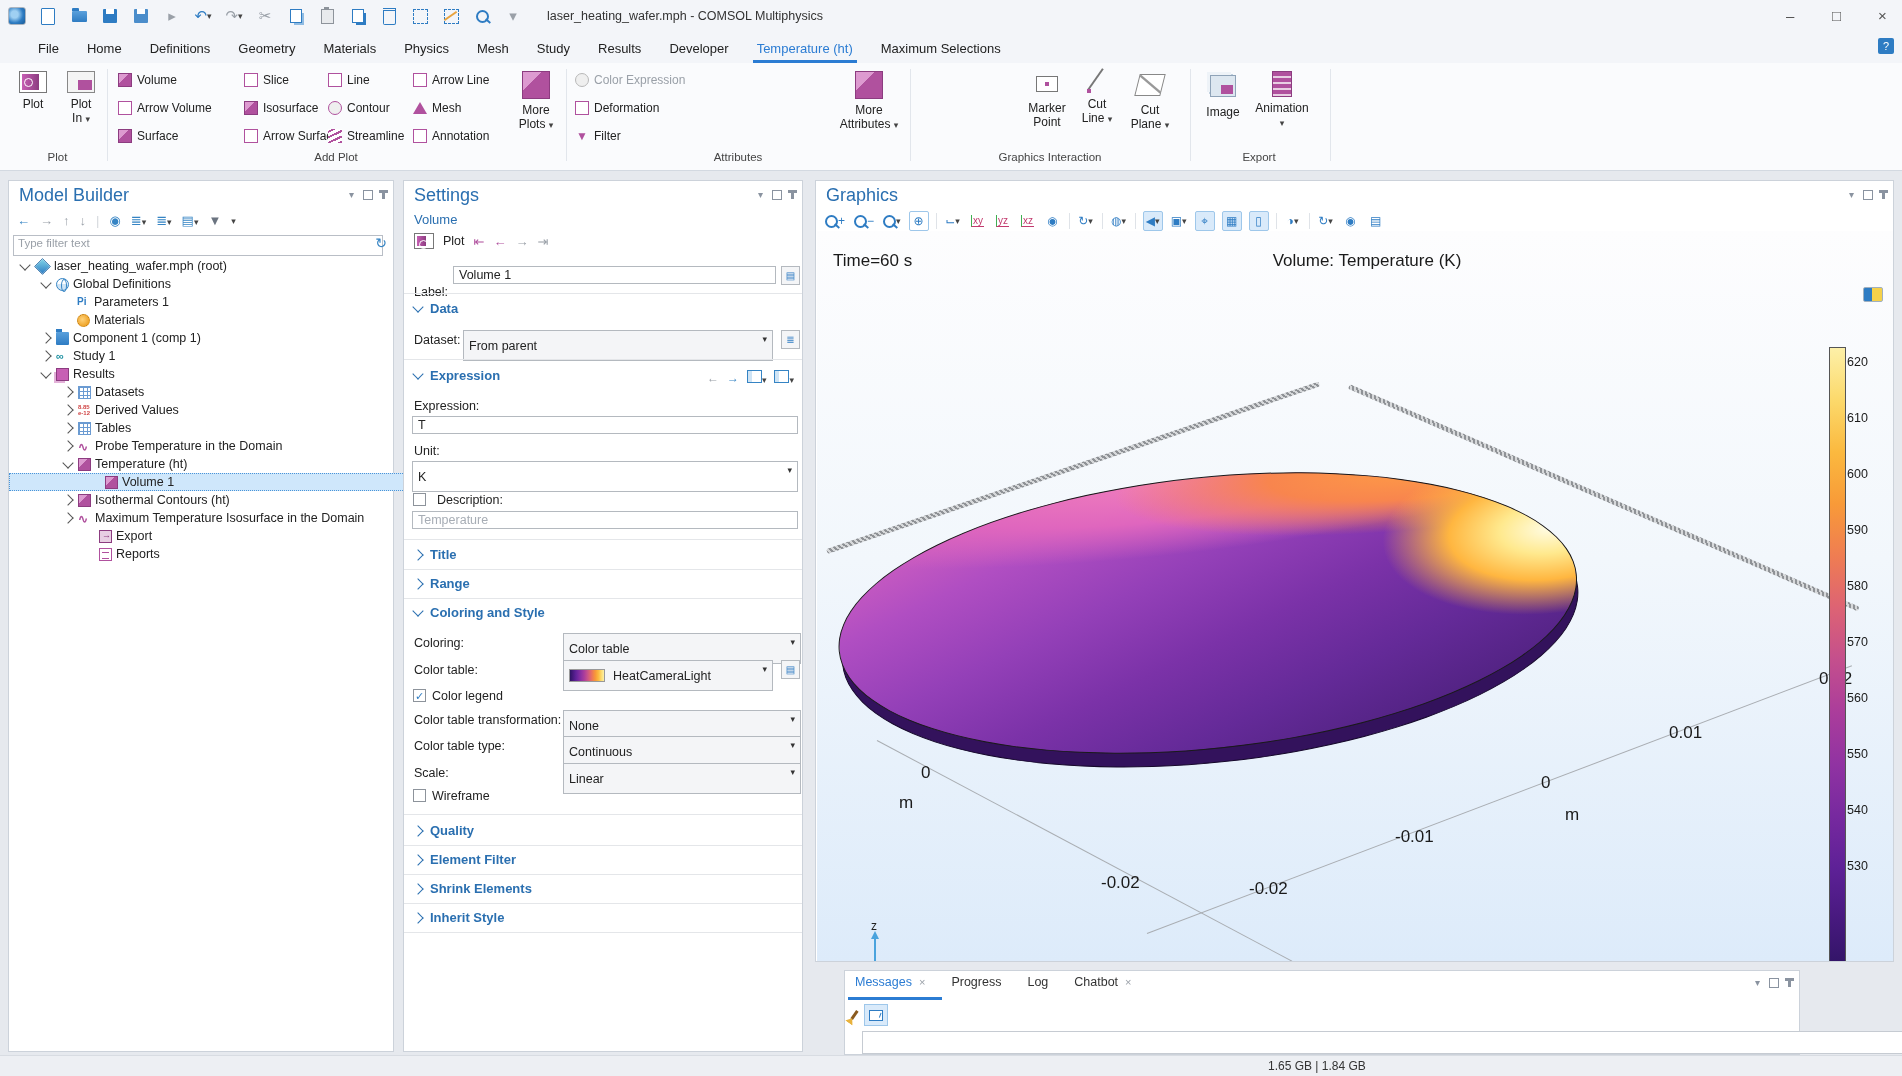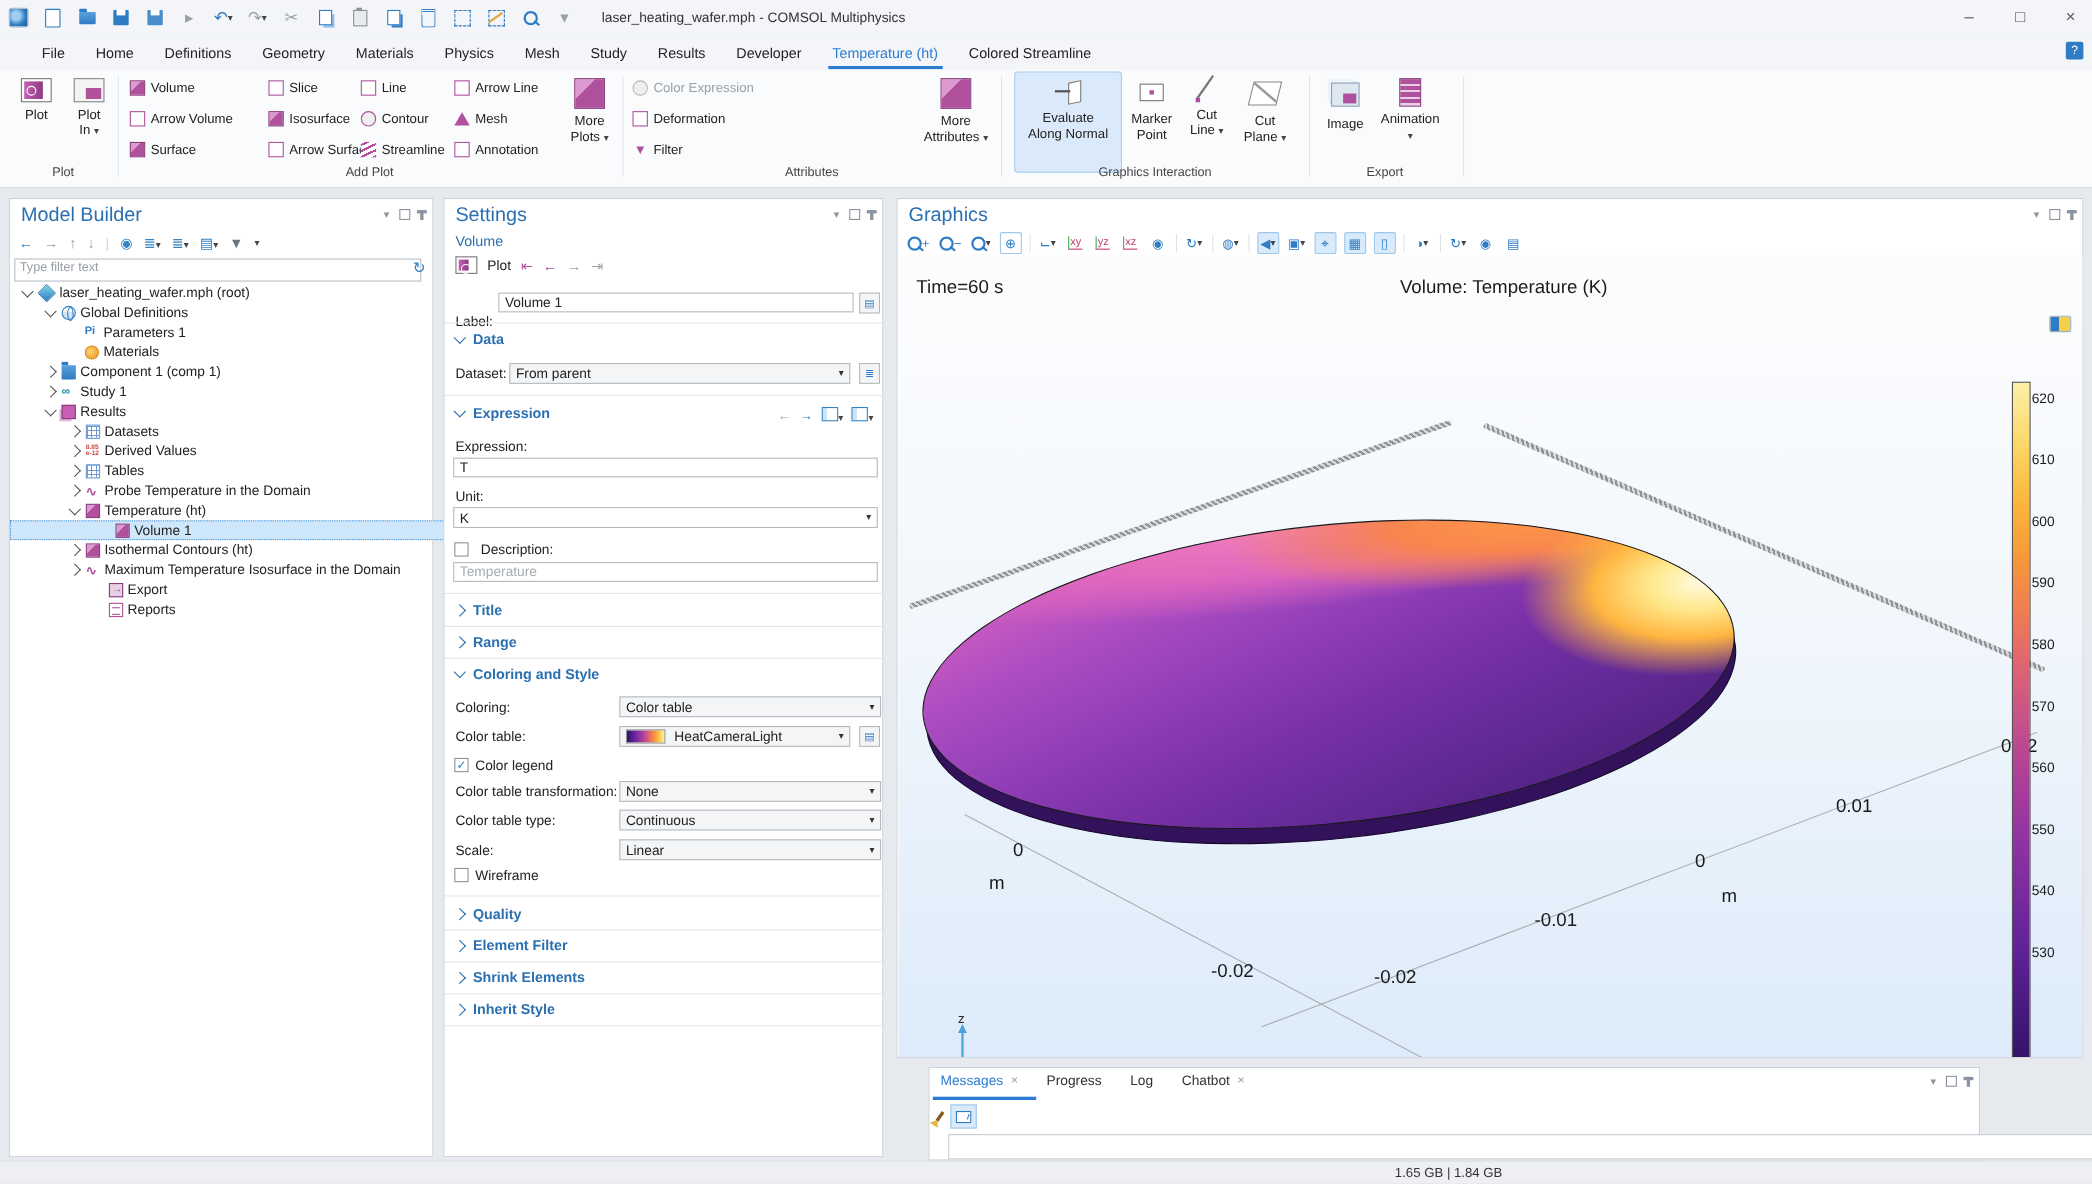--- a/index.html
+++ b/index.html
@@ -110,21 +110,21 @@
   
   .stool{position:absolute;left:10px;top:52px;display:flex;align-items:center;gap:9px;font-size:12.5px}
   .navarr{font-size:13px}
   .mag{color:#b0519e}.gry{color:#9aa0a8}
   .sdiv{position:absolute;left:0;width:398px;height:1px;background:#e4e6e9}
   .shead{position:absolute;left:10px;display:flex;align-items:center;gap:8px;color:#2a6fb0;font-size:13px;font-weight:bold}
   .shead .exp{border-color:#2a6fb0}
   .srow-label{position:absolute;left:10px;font-size:12.5px;color:#222}
   .input{position:absolute;height:18px;border:1px solid #b4b9bf;background:#fff;font-size:12.5px;padding:0 5px;display:flex;align-items:center;box-sizing:border-box}
   .input.ghost{color:#a7adb5}
-  .dd{position:absolute;height:19px;border:1px solid #b4b9bf;background:#f4f5f7;font-size:12.5px;padding:0 5px;display:flex;align-items:center;box-sizing:border-box}
+  .dd{position:absolute;height:31px;border:1px solid #b4b9bf;background:#f4f5f7;font-size:12.5px;padding:0 5px;display:flex;align-items:center;box-sizing:border-box}
   .dd:after{content:"▾";position:absolute;right:5px;top:3px;font-size:9px;color:#333}
   .dd .swatch{width:34px;height:11px;margin-right:8px;border:1px solid #999}
   .sideicon{position:absolute;width:19px;height:19px;border:1px solid #b4b9bf;background:#f4f5f7;display:flex;align-items:center;justify-content:center;font-size:10px;color:#2e7cc3;box-sizing:border-box}
   .cb{position:absolute;width:13px;height:13px;border:1px solid #8d939b;background:#fff;box-sizing:border-box;font-size:11px;color:#2e7cc3;display:flex;align-items:center;justify-content:center;line-height:10px}
   .cblbl{position:absolute;font-size:12.5px;color:#222}
   .exphdr-icons{position:absolute;right:8px;display:flex;gap:8px;align-items:center;color:#3584c4;font-size:12px}
   .tbl-ic{width:13px;height:11px;border:1px solid #3584c4;display:inline-block;background:linear-gradient(90deg,#cfe4f5 0 4px,#fff 4px)}
   
   .gtool{position:absolute;left:8px;top:30px;display:flex;align-items:center;gap:7px}
   .gt{height:18px;min-width:16px;display:flex;align-items:center;justify-content:center;color:#2e7cc3;font-size:12px;padding:0 1px;border-radius:2px}
@@ -233,21 +233,21 @@
     <span class="mtab">Home</span>
     <span class="mtab">Definitions</span>
     <span class="mtab">Geometry</span>
     <span class="mtab">Materials</span>
     <span class="mtab">Physics</span>
     <span class="mtab">Mesh</span>
     <span class="mtab">Study</span>
     <span class="mtab">Results</span>
     <span class="mtab">Developer</span>
     <span class="mtab active">Temperature (ht)</span>
-    <span class="mtab">Colored Streamline</span>
+    <span class="mtab">Maximum Selections</span>
   </div>
   <div id="help-btn">?</div>
 
   <div id="ribbon">
 
     <div class="bigbtn" style="left:10px;width:46px">
       <span class="ic-plotwin"></span>
       <span class="blabel">Plot</span>
     </div>
     <div class="bigbtn" style="left:58px;width:46px">
@@ -337,25 +337,20 @@
         </div>
     </div>
     <div class="bigbtn" style="left:836px;width:66px">
       <span class="bigcube"></span>
       <span class="blabel"><span>More
 Attributes</span> <span class="caret">▾</span></span>
     </div>
     <div class="rgrouplabel" style="left:570px;width:336px">Attributes</div>
     <div class="rsep" style="left:910px"></div>
 
-    <div class="bigbtn active" style="left:922px;width:98px">
-      <span class="ic-evnorm"></span>
-      <span class="blabel">Evaluate
-Along Normal</span>
-    </div>
     <div class="bigbtn" style="left:1024px;width:46px">
       <span class="ic-marker" style="margin-top:5px"></span>
       <span class="blabel" style="margin-top:9px">Marker
 Point</span>
     </div>
     <div class="bigbtn" style="left:1074px;width:46px">
       <span class="ic-cutline"></span>
       <span class="blabel"><span>Cut
 Line</span> <span class="caret">▾</span></span>
     </div>

